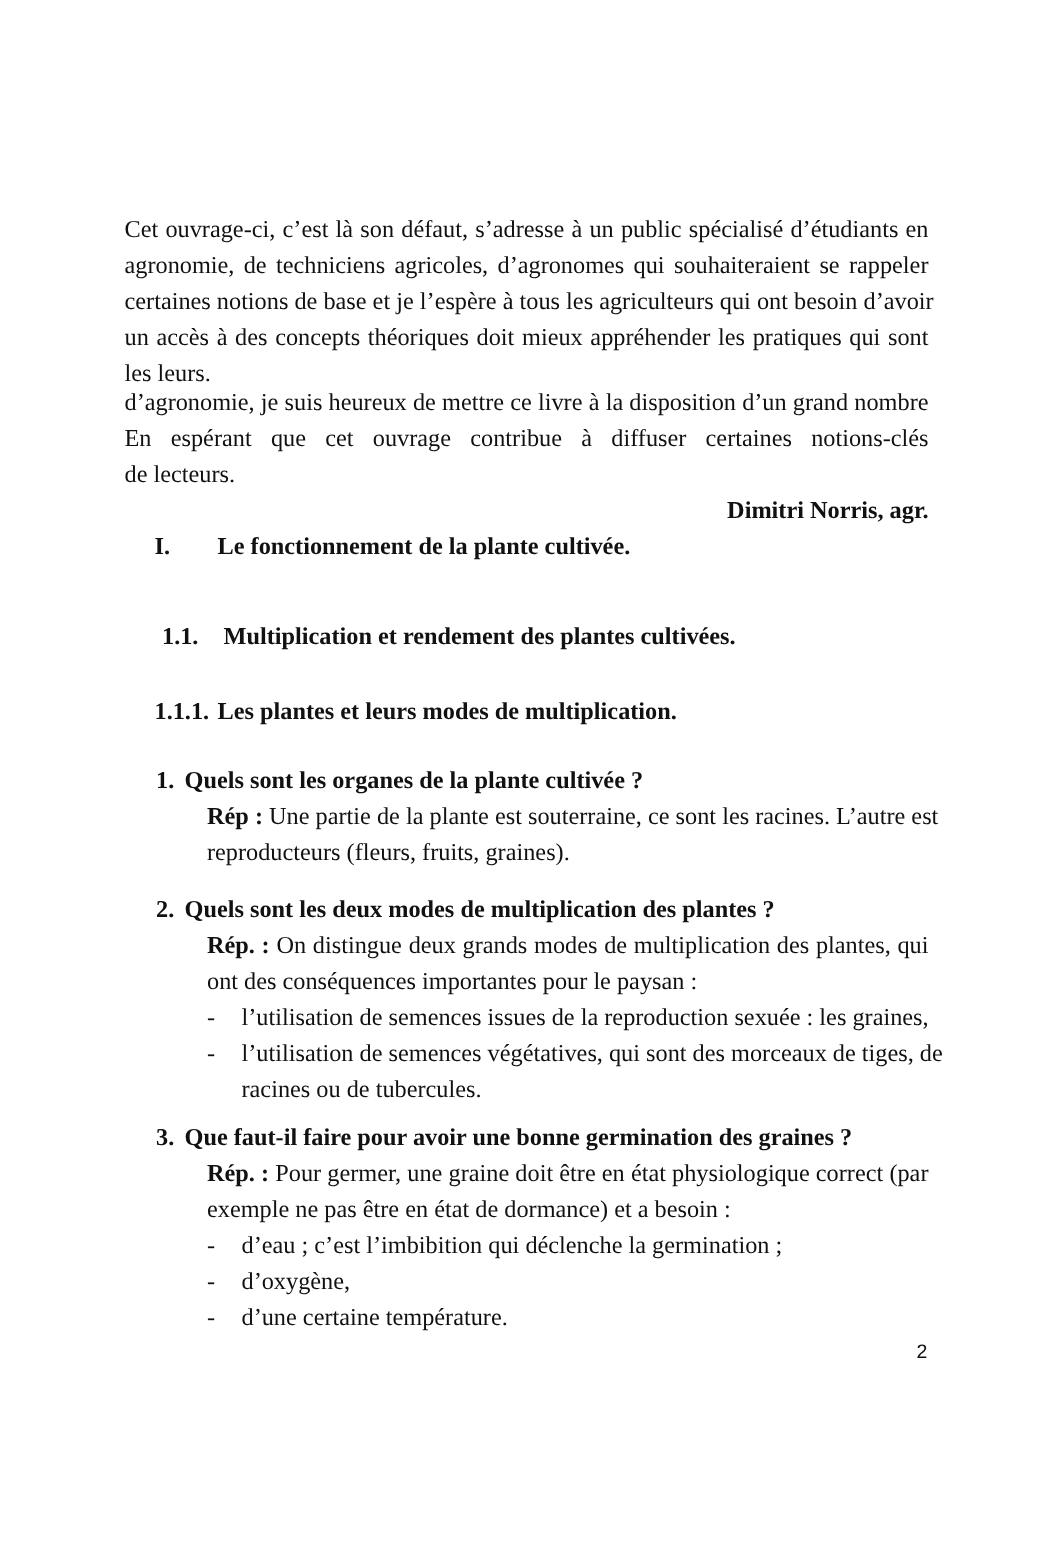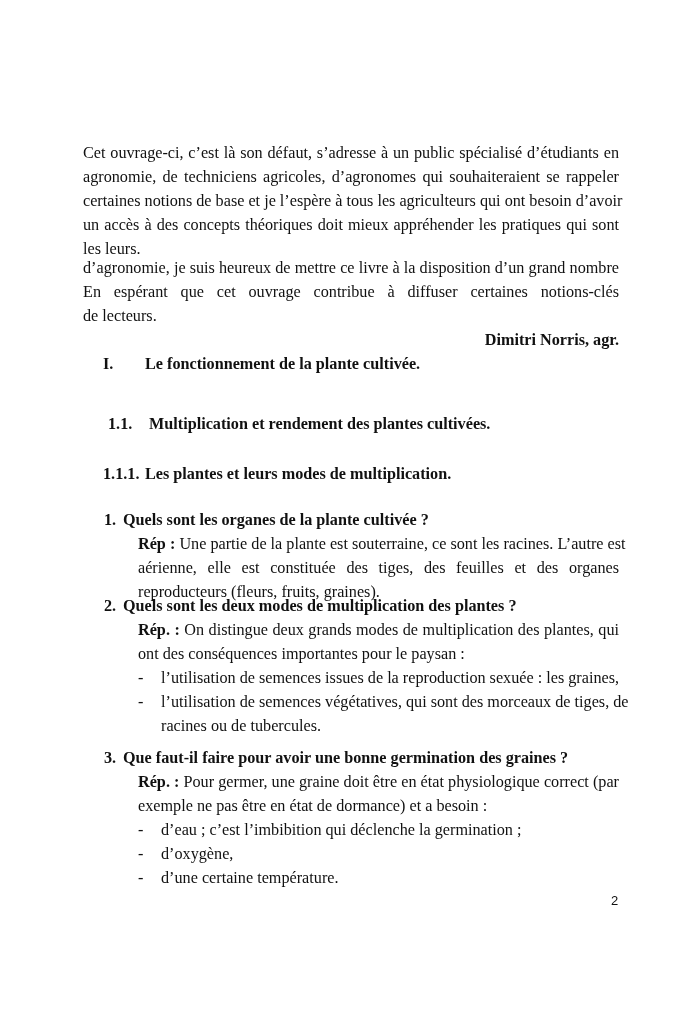--- a/index.html
+++ b/index.html
@@ -57,21 +57,20 @@
   <div class="h" style="left:103px; top:462px;">
     <span class="num" style="width:42px;">1.1.1.</span><span>Les plantes et leurs modes de multiplication.</span>
   </div>
 
   <div class="q" style="top:508px;">
     <div class="qt">
       <span class="qn">1.</span><span>Quels sont les organes de la plante cultivée ?</span>
     </div>
     <div class="body">
       <span class="l"><span class="b">Rép :</span><span> Une partie de la plante est souterraine, ce sont les racines. L’autre est</span></span>
-      <span class="l">aérienne, elle est constituée des tiges, des feuilles et des organes</span>
       <span class="l last">reproducteurs (fleurs, fruits, graines).</span>
     </div>
   </div>
 
   <div class="q" style="top:594px;">
     <div class="qt">
       <span class="qn">2.</span><span>Quels sont les deux modes de multiplication des plantes ?</span>
     </div>
     <div class="body">
       <span class="l"><span class="b">Rép. :</span><span> On distingue deux grands modes de multiplication des plantes, qui</span></span>

